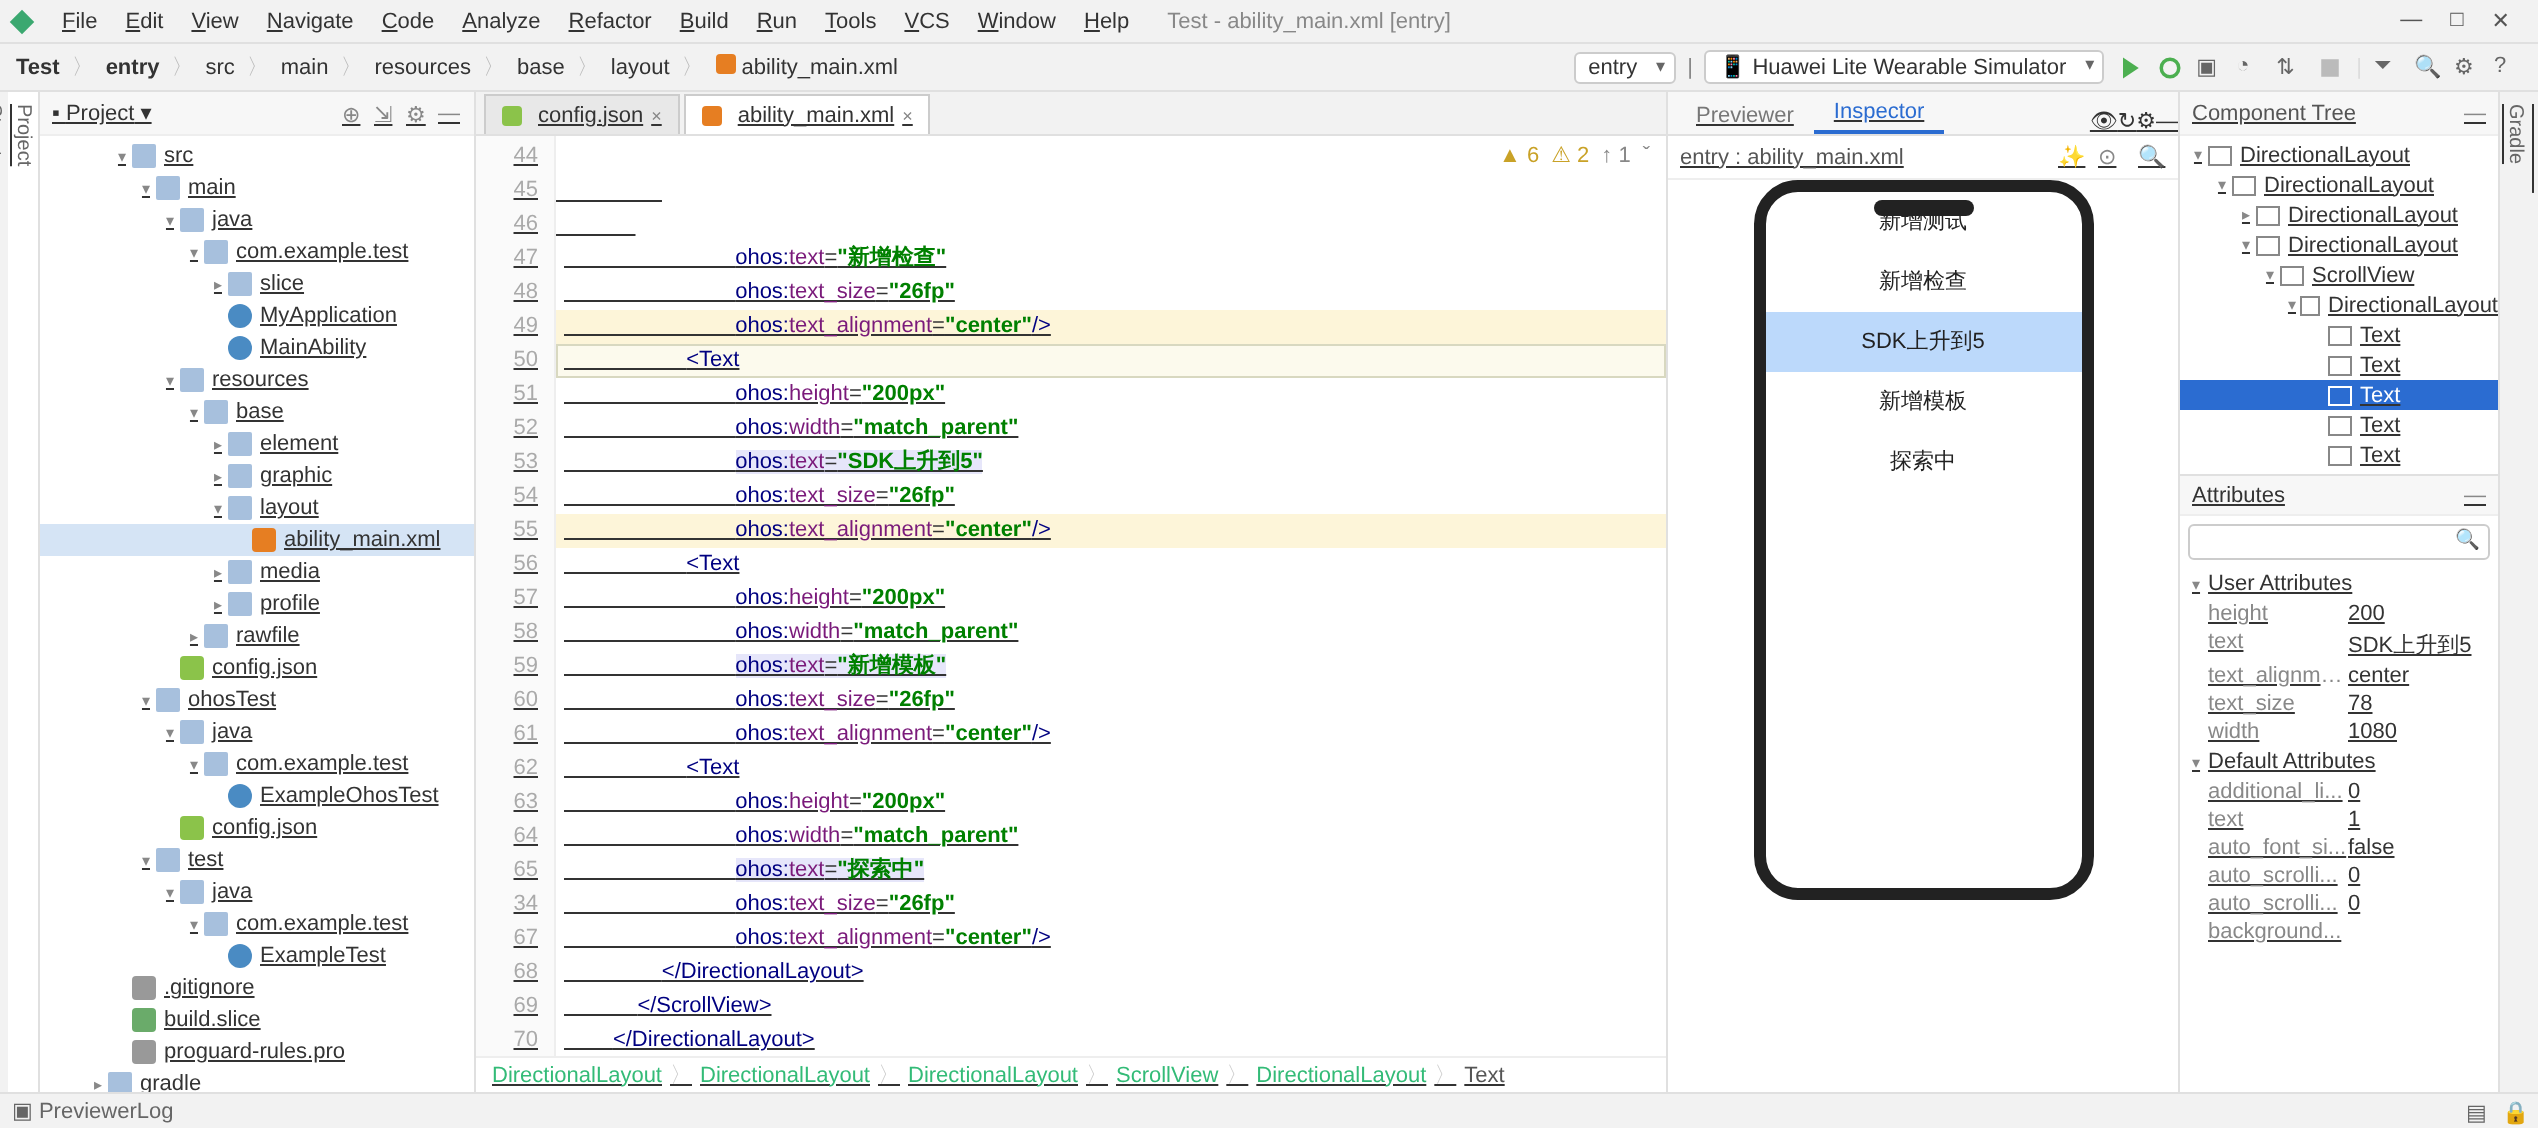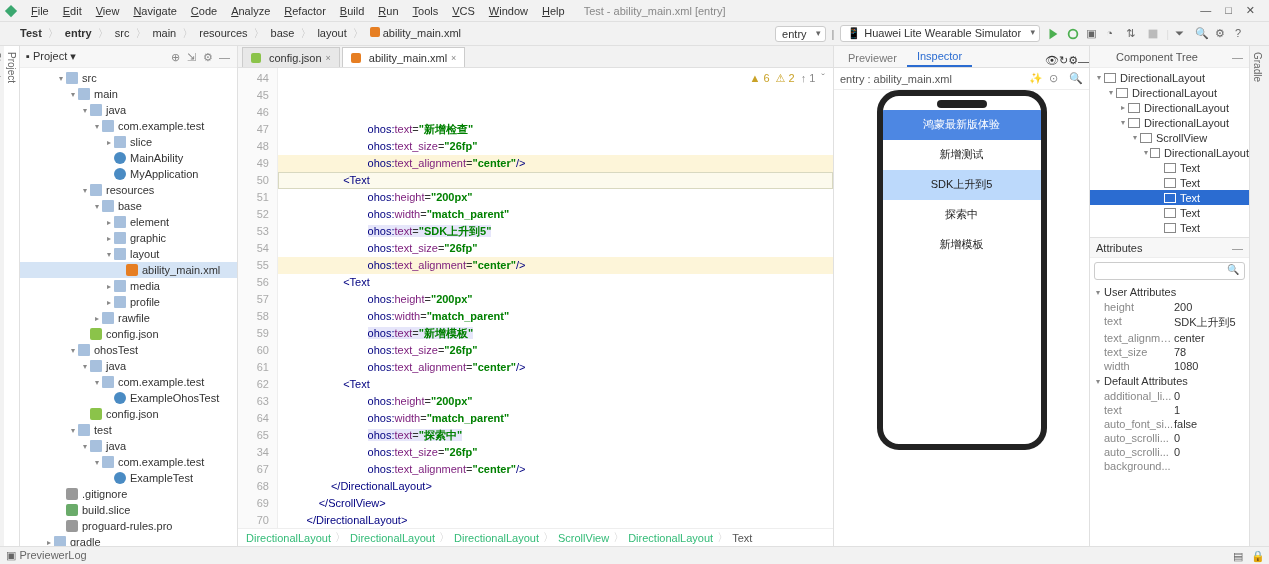--- a/index.html
+++ b/index.html
@@ -6,32 +6,32 @@
 body { background: #f2f2f2; color: #333; overflow: hidden; width: 1269px; height: 564px; position: relative; }
 
 
 .menubar { height: 22px; background: #f2f2f2; display: flex; align-items: center; padding: 0 4px; border-bottom: 1px solid #e0e0e0; }
 .menubar .logo { width: 14px; height: 14px; margin-right: 6px; }
 .menubar .menu-item { padding: 2px 7px; cursor: default; }
 .menubar .title-path { margin-left: 12px; color: #888; }
 .menubar .win-controls { margin-left: auto; display: flex; gap: 14px; padding-right: 10px; color: #555; }
 
 
-.navbar { height: 24px; background: #f2f2f2; display: flex; align-items: center; border-bottom: 1px solid #e0e0e0; padding: 0 16px; }
+.navbar { height: 24px; background: #f2f2f2; display: flex; align-items: center; border-bottom: 1px solid #e0e0e0; padding: 0 4px; }
 .navbar .crumb { padding: 2px 4px; color: #333; }
 .navbar .crumb.bold { font-weight: bold; }
 .navbar .sep { color: #bbb; margin: 0 2px; }
 .navbar .file-icon-xml { width: 10px; height: 10px; background: #e67e22; border-radius: 2px; display: inline-block; margin-right: 3px; }
 .navbar .right-group { margin-left: auto; display: flex; align-items: center; gap: 6px; padding-right: 4px; }
 .navbar .combo { border: 1px solid #ccc; padding: 1px 18px 1px 6px; background: #fff; border-radius: 3px; position: relative; }
 .navbar .combo::after { content: "▾"; position: absolute; right: 4px; top: 1px; font-size: 9px; color: #666; }
 .navbar .toolbar-icon { width: 14px; height: 14px; display: inline-block; color: #666; cursor: pointer; }
 
 
-.workspace { display: flex; height: calc(100% - 22px - 24px - 18px); }
+.workspace { display: flex; height: calc(100% - 22px - 24px - 18px); text-decoration: underline; }
 
 
 .gutter-left, .gutter-right { width: 20px; background: #f2f2f2; writing-mode: vertical-rl; text-orientation: mixed; border-right: 1px solid #e0e0e0; position: relative; }
 .gutter-right { border-left: 1px solid #e0e0e0; border-right: none; writing-mode: vertical-lr; }
 .gutter-tab { padding: 6px 2px; font-size: 10px; color: #666; cursor: pointer; }
 .gutter-tab.active { background: #fff; }
 
 
 .project-panel { width: 218px; background: #fff; border-right: 1px solid #e0e0e0; display: flex; flex-direction: column; overflow: hidden; }
 .project-header { height: 22px; display: flex; align-items: center; padding: 0 6px; border-bottom: 1px solid #eee; background: #f7f7f7; }
@@ -86,21 +86,21 @@
 .device-frame { width: 170px; height: 360px; margin: 0 auto; border: 6px solid #222; border-radius: 22px; background:#fff; position:relative; overflow:hidden; }
 .device-notch { position:absolute; top:4px; left:50%; transform:translateX(-50%); width:50px; height:8px; background:#222; border-radius:4px; }
 .device-screen { position:absolute; top:0; left:0; right:0; bottom:0; display:flex; flex-direction:column; }
 .device-item { height:30px; display:flex; align-items:center; justify-content:center; font-size:11px; color:#222; border-bottom:1px solid transparent; }
 .device-item.header { background:#4d87e3; color:#fff; margin-top:14px; }
 .device-item.selected { background:#bcd9fb; }
 
 
 .comp-panel { width: 160px; background:#fff; border-left:1px solid #e0e0e0; display:flex; flex-direction:column; }
 .comp-header { height:22px; display:flex; align-items:center; padding:0 6px; border-bottom:1px solid #eee; background:#f7f7f7; }
-.comp-header .t { flex:1; color:#555;margin-left:20px; }
+.comp-header .t { flex:1; color:#555; }
 .comp-header .caret { color:#888; }
 .comp-tree { flex: 0 0 auto; padding:2px 0; }
 .ct-node { display:flex; align-items:center; height:15px; cursor:default; white-space:nowrap; }
 .ct-node.selected { background:#2b6cd1; color:#fff; }
 .ct-arrow { width:10px; text-align:center; font-size:8px; color:#888; }
 .ct-node.selected .ct-arrow { color:#fff; }
 .ct-icon { width:12px; height:10px; border:1px solid #888; margin-right:4px; }
 .ct-node.selected .ct-icon { border-color:#fff; }
 .attributes-section { border-top:1px solid #e0e0e0; display:flex; flex-direction:column; flex:1; min-height:0; }
 .attr-header { height:20px; display:flex; align-items:center; padding:0 6px; border-bottom:1px solid #eee; background:#f7f7f7; }
@@ -209,26 +209,26 @@
           <span class="tree-label">com.example.test</span>
         </div>
         <div class="tree-node" style="padding-left: 84px;">
           <span class="tree-arrow">▸</span>
           <span class="tree-icon folder"></span>
           <span class="tree-label">slice</span>
         </div>
         <div class="tree-node" style="padding-left: 84px;">
           <span class="tree-arrow"></span>
           <span class="tree-icon file-java"></span>
+          <span class="tree-label">MyApplication</span>
+        </div>
+        <div class="tree-node" style="padding-left: 84px;">
+          <span class="tree-arrow"></span>
+          <span class="tree-icon file-java"></span>
           <span class="tree-label">MainAbility</span>
-        </div>
-        <div class="tree-node" style="padding-left: 84px;">
-          <span class="tree-arrow"></span>
-          <span class="tree-icon file-java"></span>
-          <span class="tree-label">MyApplication</span>
         </div>
         <div class="tree-node" style="padding-left: 60px;">
           <span class="tree-arrow">▾</span>
           <span class="tree-icon folder"></span>
           <span class="tree-label">resources</span>
         </div>
         <div class="tree-node" style="padding-left: 72px;">
           <span class="tree-arrow">▾</span>
           <span class="tree-icon folder"></span>
           <span class="tree-label">base</span>
@@ -421,25 +421,25 @@
     <div class="previewer-bar">
       <span>entry : ability_main.xml</span>
       <span class="spacer"></span>
       <span class="picon">✨</span>
       <span class="picon">⊙</span>
       <span class="picon">🔍</span>
     </div>
     <div class="device-frame">
       <div class="device-notch"></div>
       <div class="device-screen" id="device-screen">
-          <div class="device-item header">鸿蒙最新版体验</div>
           <div class="device-item ">新增测试</div>
+          <div class="device-item ">新增检查</div>
           <div class="device-item selected">SDK上升到5</div>
+          <div class="device-item ">新增模板</div>
           <div class="device-item ">探索中</div>
-          <div class="device-item ">新增模板</div>
         </div>
     </div>
   </div>
 
   <div class="comp-panel">
     <div class="comp-header">
       <span class="t">Component Tree</span>
       <span class="caret">—</span>
     </div>
     <div class="comp-tree" id="comp-tree">

